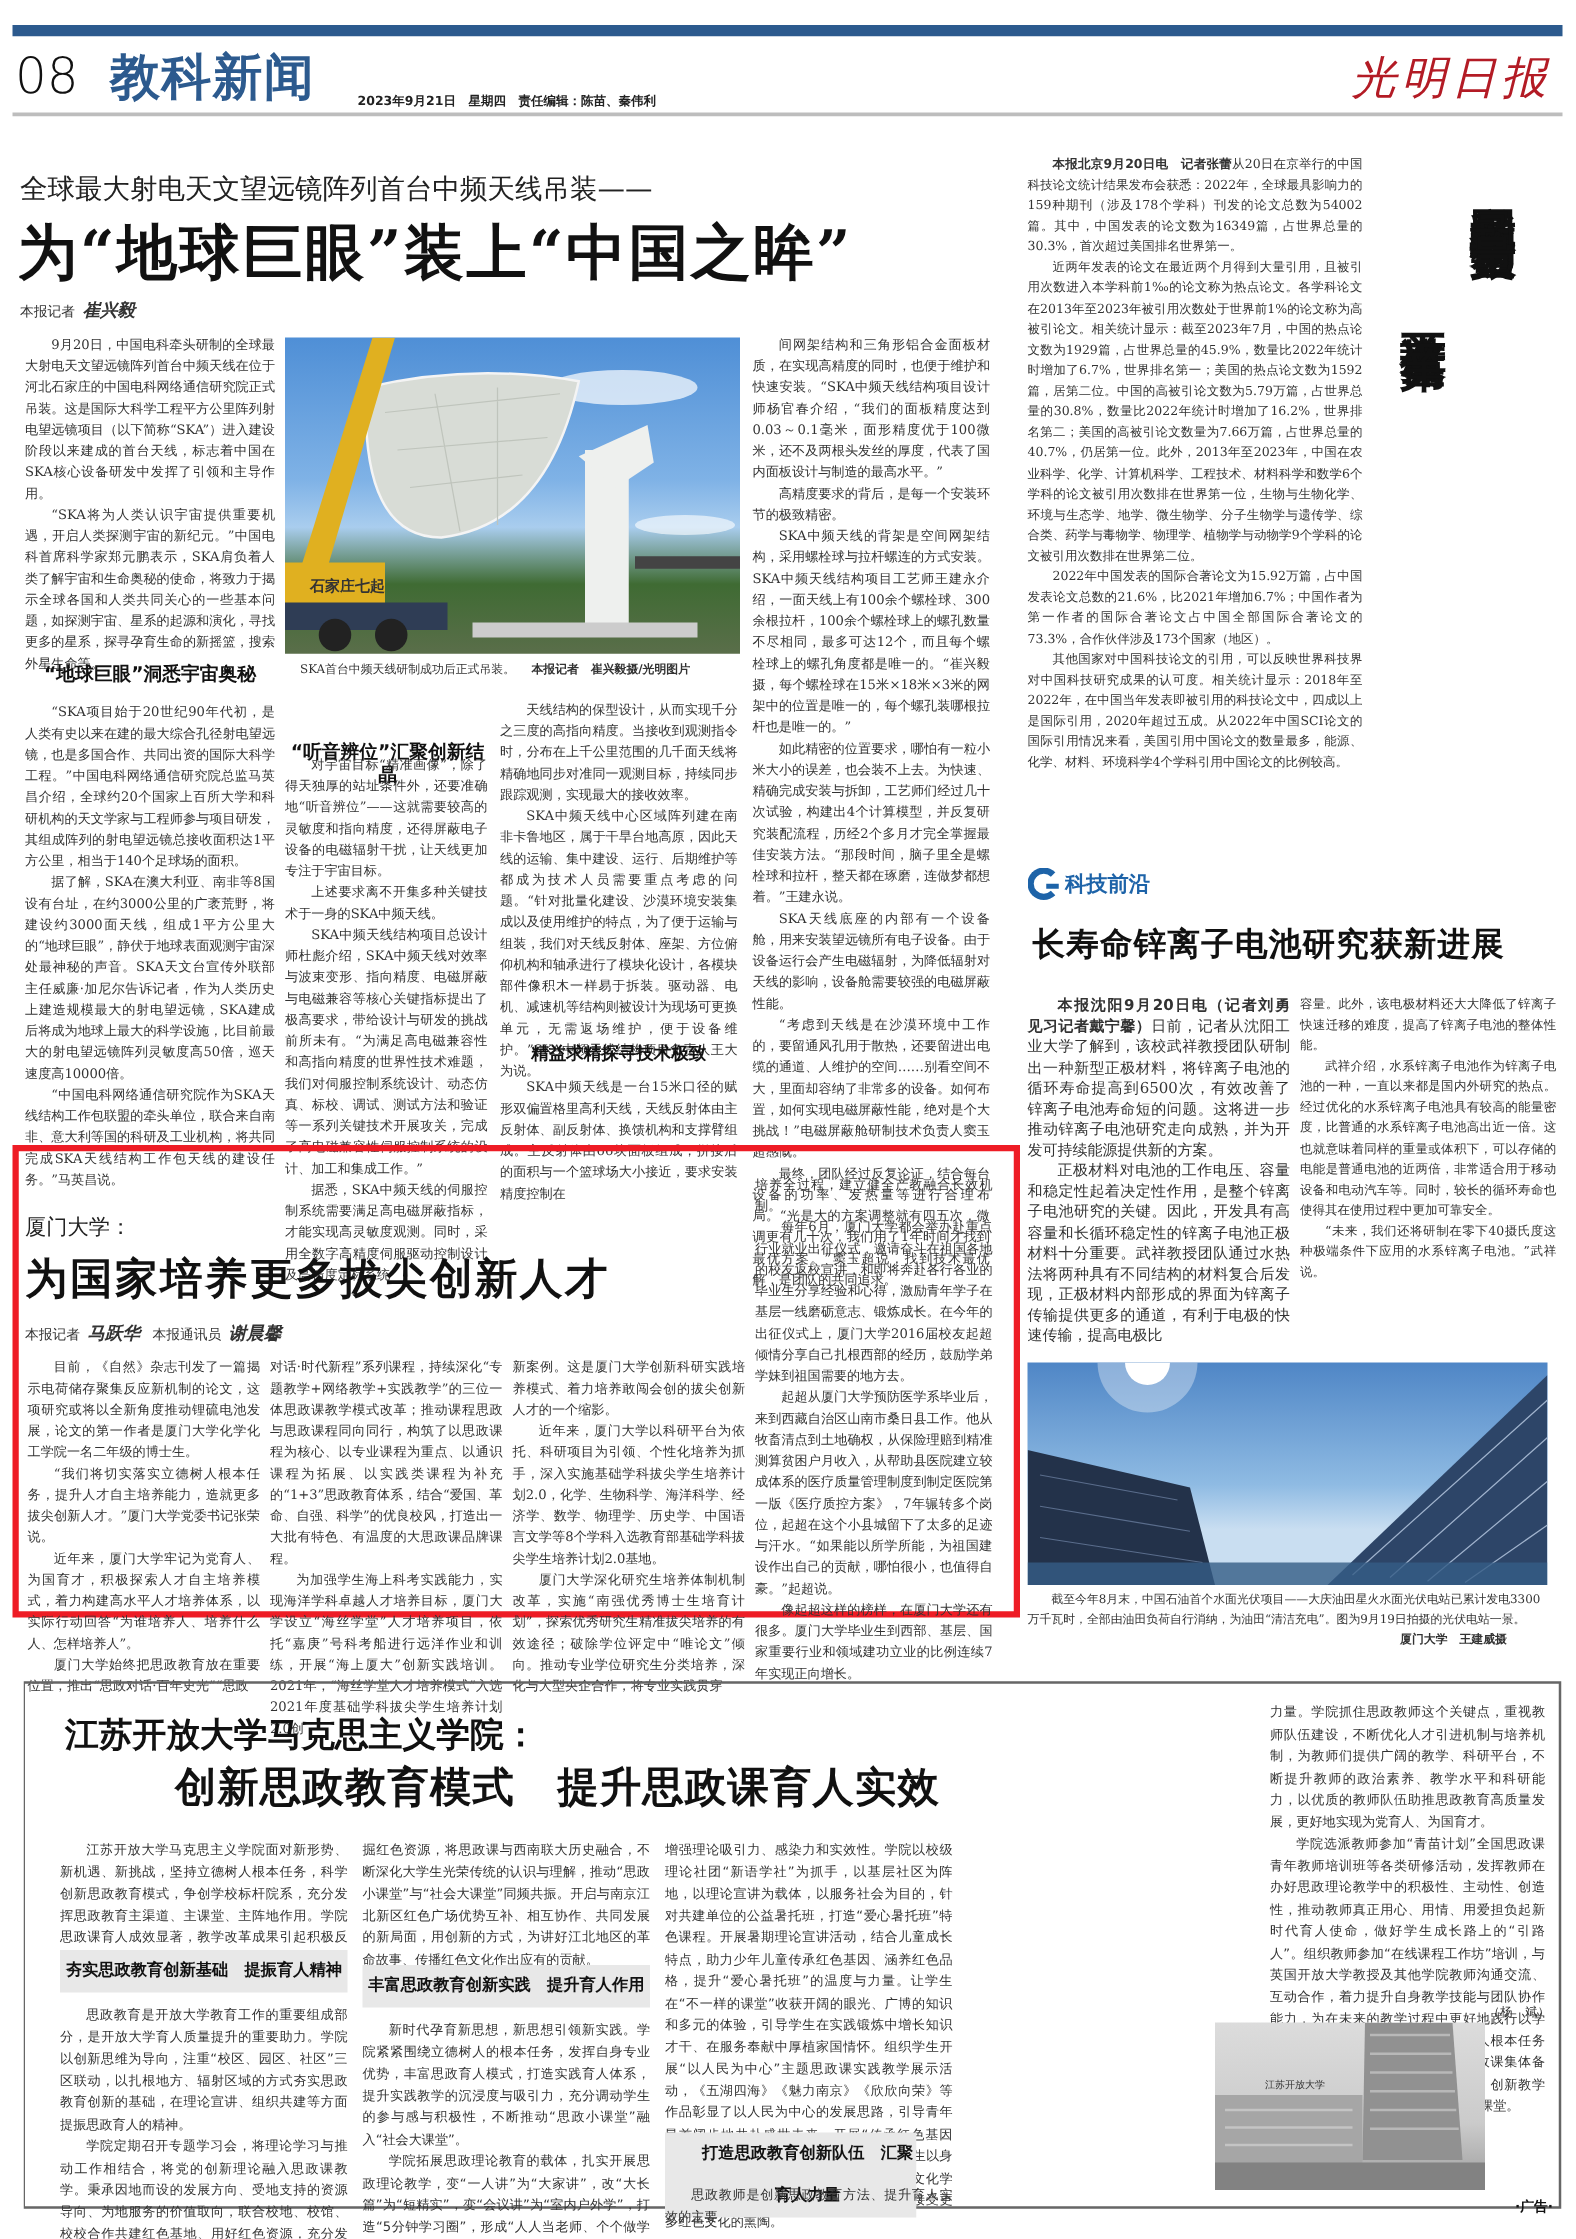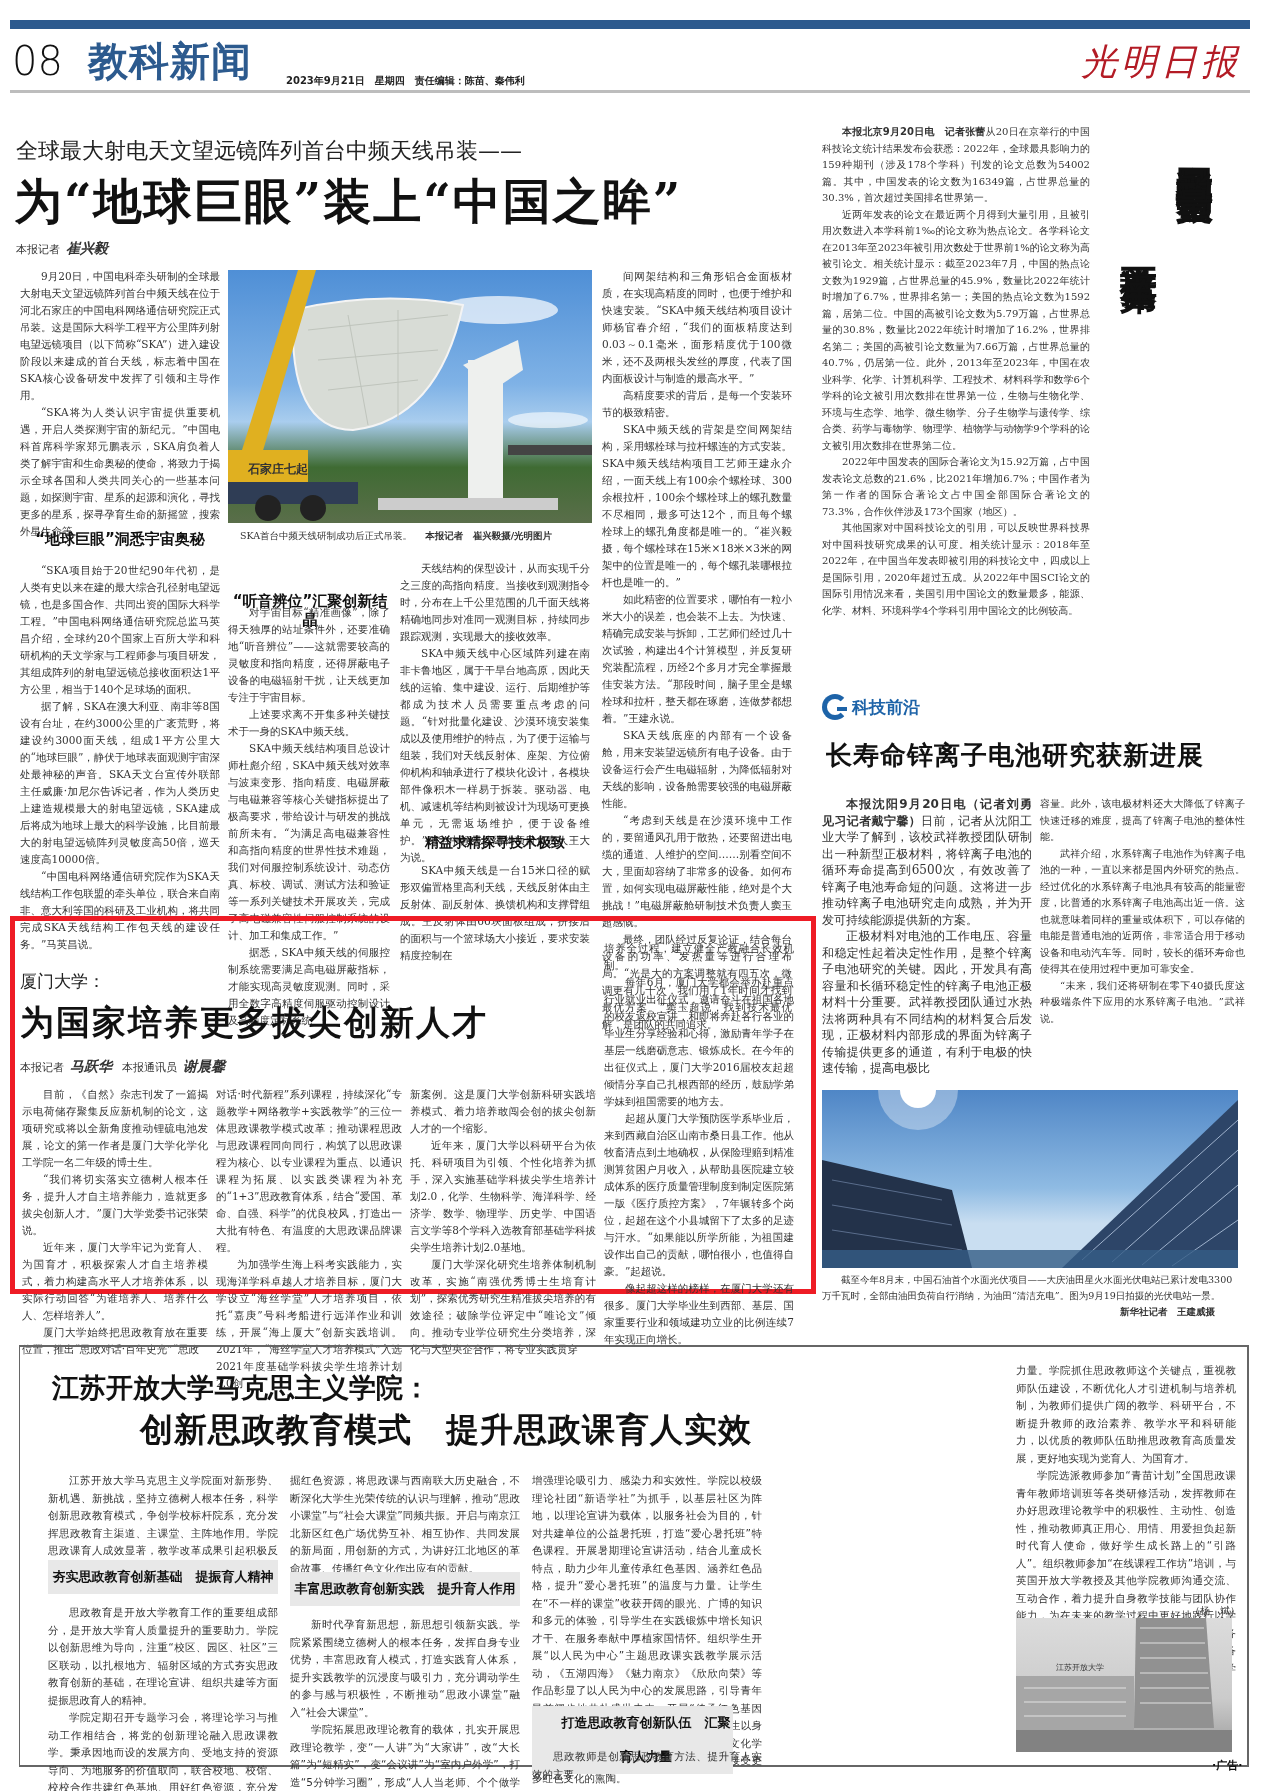--- a/index.html
+++ b/index.html
@@ -139,21 +139,21 @@
     <circle cx="96" cy="0" r="18" fill="#ffffff"></circle>
     <circle cx="96" cy="0" r="40" fill="#ffffff" opacity="0.35"></circle>
     <polygon points="0,70 130,100 150,178 0,178" fill="#23324a"></polygon>
     <polygon points="240,178 416,10 416,178" fill="#2d4568"></polygon>
     <path d="M260 170 L416 30 M290 172 L416 60 M320 175 L416 95 M350 176 L416 130" stroke="#9fb2cc" stroke-width="1"></path>
     <path d="M10 90 L120 110 M10 115 L130 135 M10 140 L140 160" stroke="#5a6d8c" stroke-width="1"></path>
     <rect x="0" y="160" width="416" height="18" fill="#355d86" opacity="0.8"></rect>
   </svg>
 </div>
 <div class="abs caption" style="left:822px;top:1272px;width:418px;text-indent:2em;">截至今年8月末，中国石油首个水面光伏项目——大庆油田星火水面光伏电站已累计发电3300万千瓦时，全部由油田负荷自行消纳，为油田“清洁充电”。图为9月19日拍摄的光伏电站一景。</div>
-<div class="abs caption" style="left:1120px;top:1304px;font-family:'DejaVu Sans',sans-serif;font-weight:bold;">新华社记者　王建威摄</div>
+<div class="abs caption" style="left:1120px;top:1304px;font-family:'DejaVu Sans',sans-serif;font-weight:bold;">厦门大学　王建威摄</div>
 
 <div class="abs redbox"></div>
 <div class="abs kicker" style="left:20px;top:970px;font-size:17px;">厦门大学：</div>
 <div class="abs title-xl" style="left:20px;top:1000px;font-size:34px;">为国家培养更多拔尖创新人才</div>
 <div class="abs byline" style="left:20px;top:1058px;">
   <span>本报记者</span><b>马跃华</b><span>本报通讯员</span><b>谢晨馨</b>
 </div>
 <div class="abs col" style="left:22px;top:1086px;width:186px;">
   <p>目前，《自然》杂志刊发了一篇揭示电荷储存聚集反应新机制的论文，这项研究或将以全新角度推动锂硫电池发展，论文的第一作者是厦门大学化学化工学院一名二年级的博士生。</p>
   <p>“我们将切实落实立德树人根本任务，提升人才自主培养能力，造就更多拔尖创新人才。”厦门大学党委书记张荣说。</p>
@@ -205,21 +205,21 @@
 <div class="abs adcol" style="left:532px;top:1748px;width:230px;">
   <p>思政教师是创新思政教育方法、提升育人实效的主要</p>
 </div>
 
 <div class="abs adcol" style="left:1016px;top:1362px;width:220px;">
   <p style="text-indent:0;">力量。学院抓住思政教师这个关键点，重视教师队伍建设，不断优化人才引进机制与培养机制，为教师们提供广阔的教学、科研平台，不断提升教师的政治素养、教学水平和科研能力，以优质的教师队伍助推思政教育高质量发展，更好地实现为党育人、为国育才。</p>
   <p>学院选派教师参加“青苗计划”全国思政课青年教师培训班等各类研修活动，发挥教师在办好思政理论教学中的积极性、主动性、创造性，推动教师真正用心、用情、用爱担负起新时代育人使命，做好学生成长路上的“引路人”。组织教师参加“在线课程工作坊”培训，与英国开放大学教授及其他学院教师沟通交流、互动合作，着力提升自身教学技能与团队协作能力，为在未来的教学过程中更好地践行以学生为中心的教育理念，落实立德树人根本任务打下坚实基础。学院不定期召开思政课集体备课会，引导教师准确把握教学内容、创新教学方式、提升教学成效，站稳站好思政课堂。</p>
 </div>
 <div class="abs adcol" style="left:1190px;top:1602px;font-size:10px;">（杨　斌）</div>
 
-<div class="abs photo" style="left:1016px;top:1618px;width:216px;height:134px;background:linear-gradient(180deg,#d9dcdf 0%,#c8ccd0 60%,#9a9d9f 100%);filter:grayscale(1);">
+<div class="abs photo" style="left:972px;top:1618px;width:216px;height:134px;background:linear-gradient(180deg,#d9dcdf 0%,#c8ccd0 60%,#9a9d9f 100%);filter:grayscale(1);">
   <svg width="216" height="134" viewBox="0 0 216 134">
     <polygon points="120,0 190,0 198,110 118,110" fill="#8e9296"></polygon>
     <path d="M124 10 L188 10 M124 25 L189 25 M124 40 L190 40 M124 55 L192 55 M124 70 L193 70 M124 85 L195 85" stroke="#b5b8bb" stroke-width="2"></path>
     <rect x="0" y="58" width="118" height="60" fill="#a3a6a9"></rect>
     <path d="M8 70 L110 70 M8 84 L110 84 M8 98 L110 98" stroke="#c2c4c6" stroke-width="2"></path>
     <text x="40" y="52" font-size="8" fill="#333">江苏开放大学</text>
     <rect x="0" y="112" width="216" height="22" fill="#7f8285"></rect>
   </svg>
 </div>
 <div class="abs ad-label" style="left:1212px;top:1758px;">·广告·</div>

